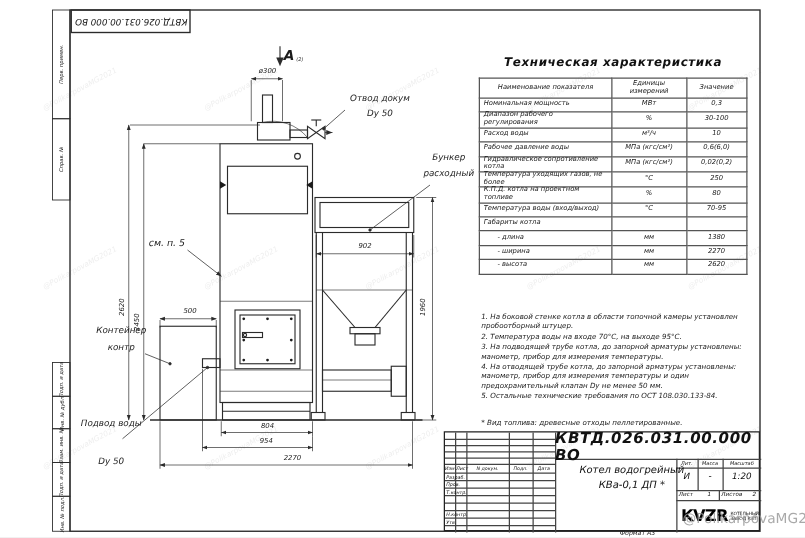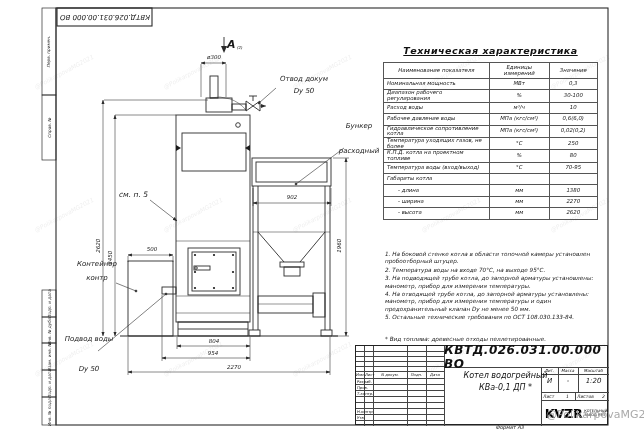--- a/index.html
+++ b/index.html
@@ -17,21 +17,21 @@
   .rot{transform:rotate(-90deg);}
   
   .strip-box{position:absolute;display:flex;align-items:center;justify-content:center;z-index:3;}
   .strip-box span{transform:rotate(-90deg);font-size:4.2px;font-style:italic;color:#222;white-space:nowrap;}
   
   .topdoc{position:absolute;left:57px;top:8px;width:95px;height:18px;display:flex;align-items:center;
           justify-content:center;z-index:3;}
   .topdoc span{transform:rotate(180deg);font-size:7px;font-style:italic;color:#111;}
   
   .spec-title{position:absolute;left:383px;top:45px;width:215px;text-align:center;font-size:9.5px;
-              font-style:italic;font-weight:bold;color:#111;z-index:3;letter-spacing:.5px;text-decoration:underline;}
+              font-style:italic;font-weight:bold;color:#111;z-index:3;letter-spacing:.5px;}
   table.spec{position:absolute;left:383px;top:62px;width:215px;border-collapse:collapse;z-index:3;}
   table.spec th,table.spec td{border:.6px solid #555;font-size:5.4px;font-style:italic;color:#1b1b1b;
               font-weight:normal;padding:0 3px;line-height:1.05;}
   table.spec th{height:15px;text-align:center;}
   table.spec td{height:10.4px;}
   table.spec td.c{text-align:center;}
   
   .notes{position:absolute;left:385px;top:251px;width:214px;z-index:3;}
   .notes p{margin:0 0 1px 0;font-size:5.7px;font-style:italic;color:#1b1b1b;line-height:1.3;}
   .fuel{position:absolute;left:385px;top:336px;width:214px;font-size:5.7px;font-style:italic;
@@ -235,21 +235,21 @@
   <div class="strip-box" style="left:42px;top:397px;width:14px;height:28px">
       <span>Инв. № подл.</span>
     </div>
 
   <div class="t" style="left:227px;top:39px;font-size:11px;font-weight:bold">A</div>
   <div class="t" style="left:237px;top:46px;font-size:4px">(2)</div>
 
   <div class="t" style="left:273px;top:76px;width:62px">Отвод докум</div>
   <div class="t" style="left:273px;top:88px;width:62px">Dy 50</div>
   <div class="t" style="left:336px;top:123px;width:46px">Бункер</div>
-  <div class="t" style="left:332px;top:148px;width:54px">расходный</div>
+  <div class="t" style="left:332px;top:136px;width:54px">расходный</div>
   <div class="t" style="left:119px;top:191px;font-size:7.5px">см. п. 5</div>
   <div class="t" style="left:68px;top:261px;width:58px">Контейнер</div>
   <div class="t" style="left:68px;top:275px;width:58px">контр</div>
   <div class="t" style="left:57px;top:336px;width:64px">Подвод воды</div>
   <div class="t" style="left:57px;top:366px;width:64px">Dy 50</div>
 
   <div class="t dim" style="left:200px;top:55px;width:28px">ø300</div>
   <div class="t dim" style="left:130px;top:247px;width:44px">500</div>
   <div class="t dim" style="left:270px;top:195px;width:44px">902</div>
   <div class="t dim rot" style="left:79px;top:243px;width:40px">2620</div>

